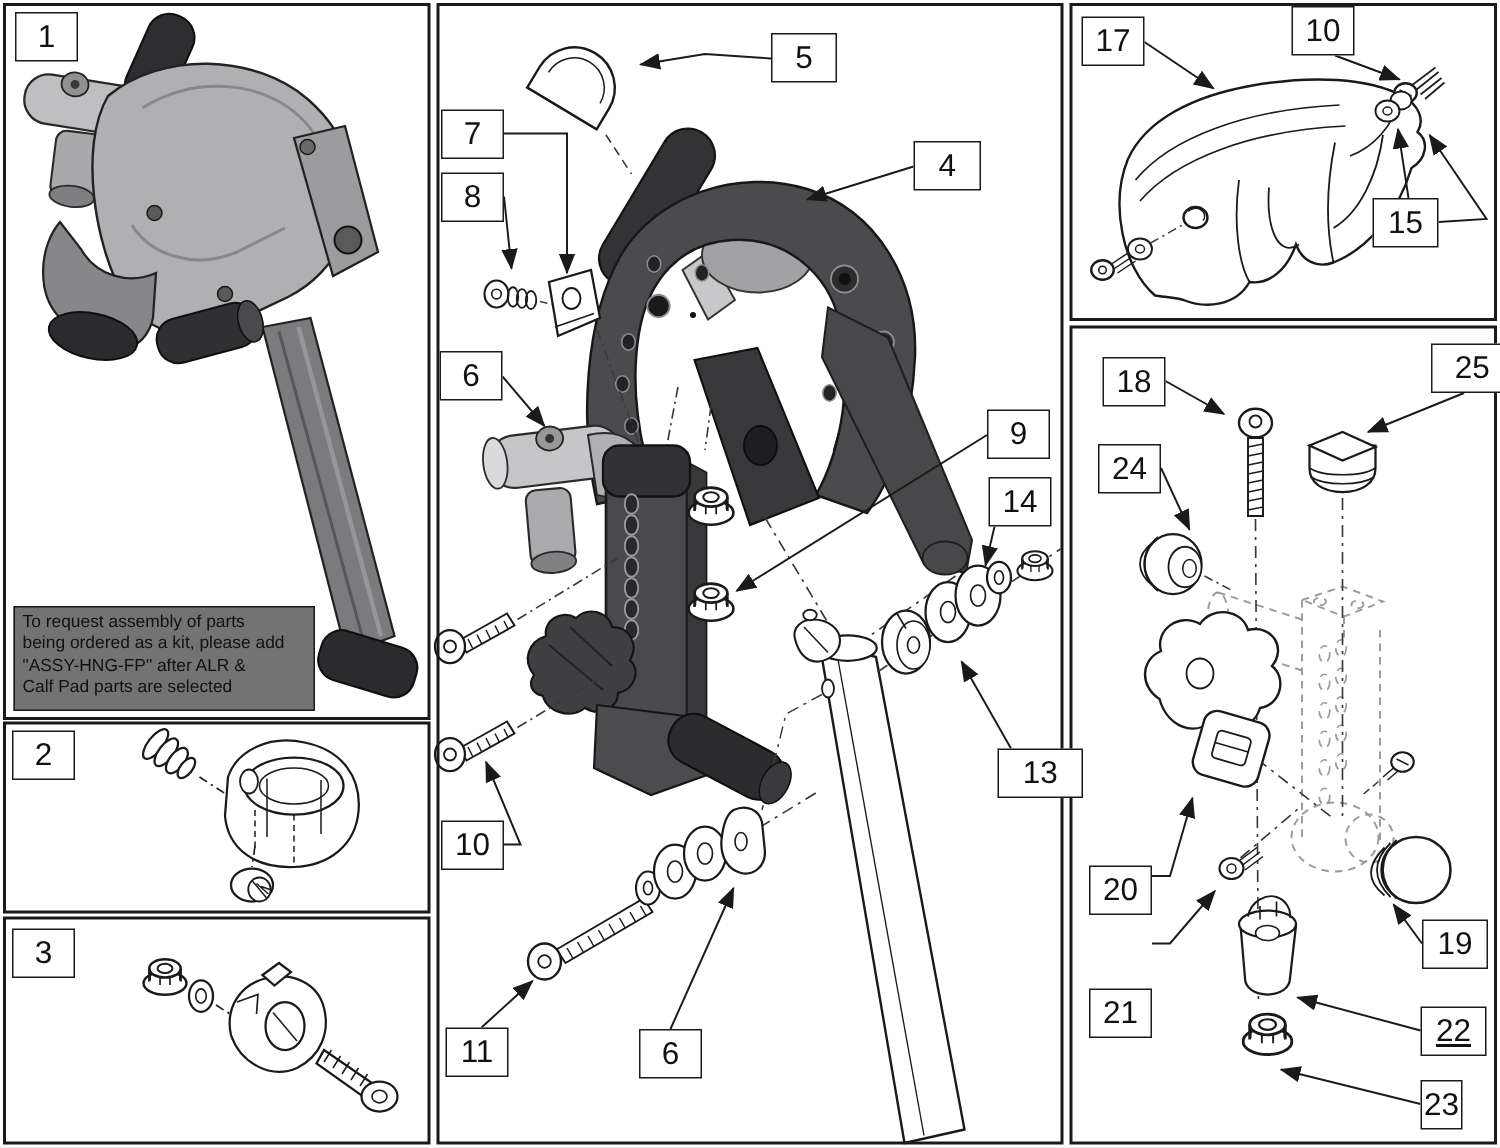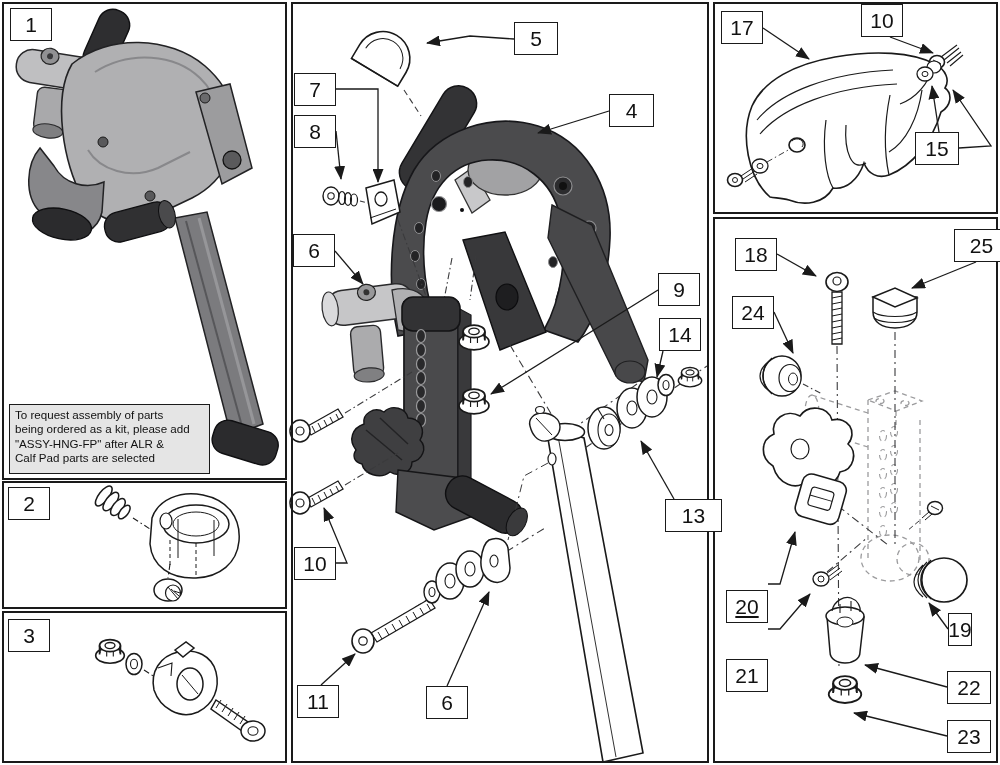--- a/index.html
+++ b/index.html
@@ -4,21 +4,21 @@
 <style>
   html,body{margin:0;padding:0;background:#e8e8e8;}
   #stage{position:relative;width:1000px;height:765px;background:#ffffff;overflow:hidden;
          font-family:"Liberation Sans",sans-serif;color:#111;}
   #art{position:absolute;left:0;top:0;}
   .callout{position:absolute;width:42px;height:33px;background:#fff;border:1.7px solid #1a1a1a;
            display:flex;align-items:center;justify-content:center;
            font-size:21px;line-height:1;color:#111;box-sizing:border-box;}
   .note{position:absolute;white-space:pre-line;}
   #kit-note{left:9px;top:404px;width:189px;height:62px;border:1.6px solid #1a1a1a;
-            padding:3px 5px;font-size:11.6px;line-height:1.24;background:#e5e5e5;box-sizing:content-box;}
+            padding:3px 5px;font-size:11.6px;line-height:1.24;background:#737373;box-sizing:content-box;}
   #order-note{left:10px;top:694px;width:170px;font-size:12.3px;font-weight:bold;line-height:1.16;}
 </style>
 </head>
 <body>
 
 <div id="stage">
 
 <svg id="art" width="1000" height="765" viewBox="0 0 1000 765">
   <defs>
     <marker id="arr" markerWidth="15" markerHeight="11" refX="13" refY="5.5" orient="auto" markerUnits="userSpaceOnUse">
@@ -416,25 +416,25 @@
       <div class="callout" style="left: 658px; top: 273px;">9</div>
       <div class="callout" style="left: 294px; top: 547px;">10</div>
       <div class="callout" style="left: 297px; top: 685px;">11</div>
       <div class="callout" style="left: 426px; top: 686px;">6</div>
       <div class="callout" style="left: 665px; top: 499px; width: 57px;">13</div>
       <div class="callout" style="left: 659px; top: 318px; text-align: right;">14</div>
       <div class="callout" style="left: 915px; top: 132px; width: 44px;">15</div>
       <div class="callout" style="left: 861px; top: 4px;">10</div>
       <div class="callout" style="left: 721px; top: 11px; text-align: center;">17</div>
       <div class="callout" style="left: 735px; top: 238px;">18</div>
-      <div class="callout" style="left: 948px; top: 613px; width: 24px;">19</div>
-      <div class="callout" style="left: 726px; top: 590px; text-decoration: underline;">20</div>
+      <div class="callout" style="left: 948px; top: 613px; width: 44px;">19</div>
+      <div class="callout" style="left: 726px; top: 577px;">20</div>
       <div class="callout" style="left: 726px; top: 612px; margin-top: 47px;">21</div>
-      <div class="callout" style="left: 947px; top: 671px; width: 44px;">22</div>
-      <div class="callout" style="left: 947px; top: 720px; width: 44px;">23</div>
+      <div class="callout" style="left: 947px; top: 671px; width: 44px; text-decoration: underline;">22</div>
+      <div class="callout" style="left: 947px; top: 720px; width: 28px;">23</div>
       <div class="callout" style="left: 732px; top: 296px;">24</div>
       <div class="callout" style="left: 954px; top: 229px; width: 55px;">25</div>
     </div>
 
 <div id="kit-note" class="note">To request assembly of parts
 being ordered as a kit, please add
 "ASSY-HNG-FP" after ALR &amp;
 Calf Pad parts are selected</div>
 
 </div>

